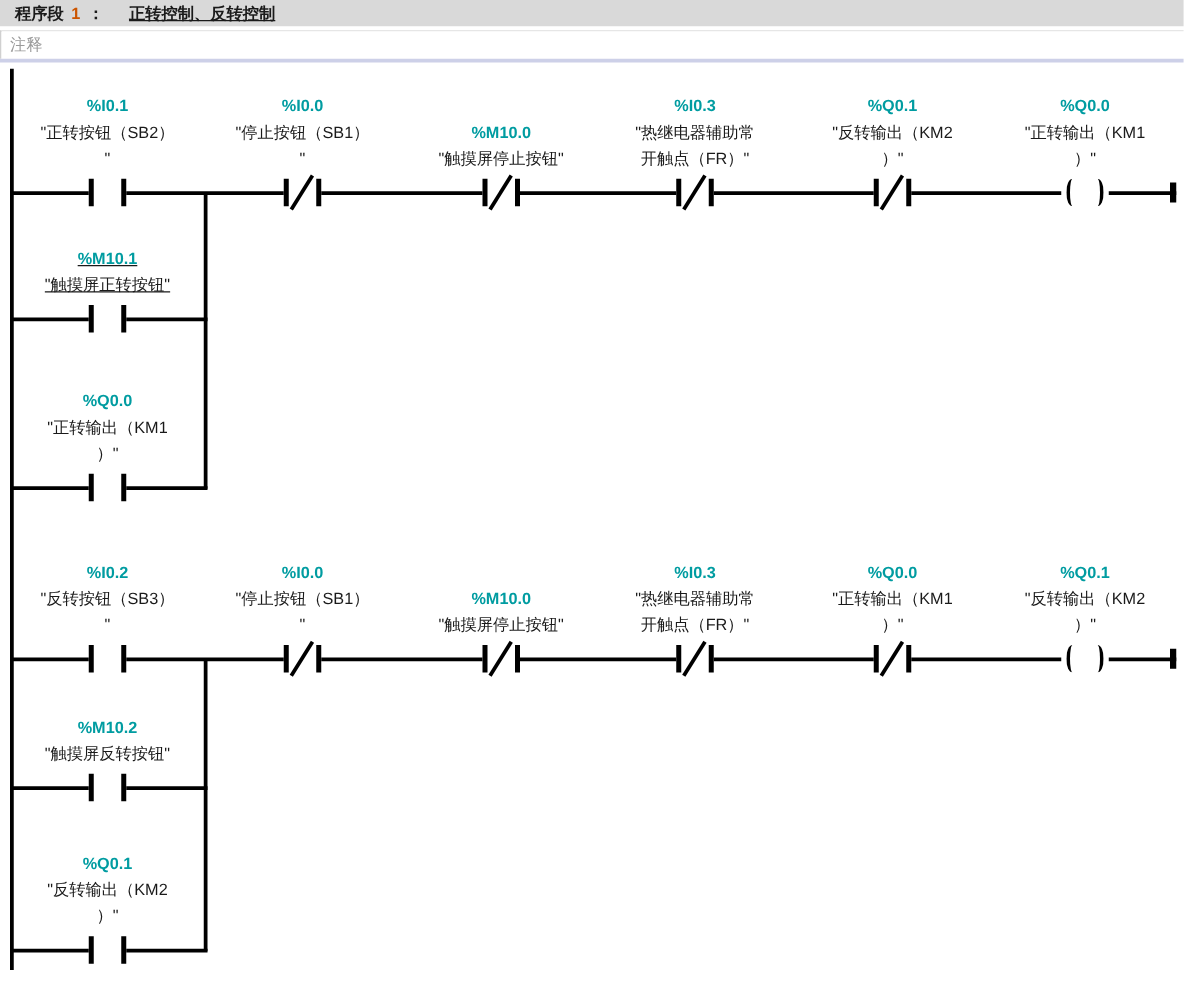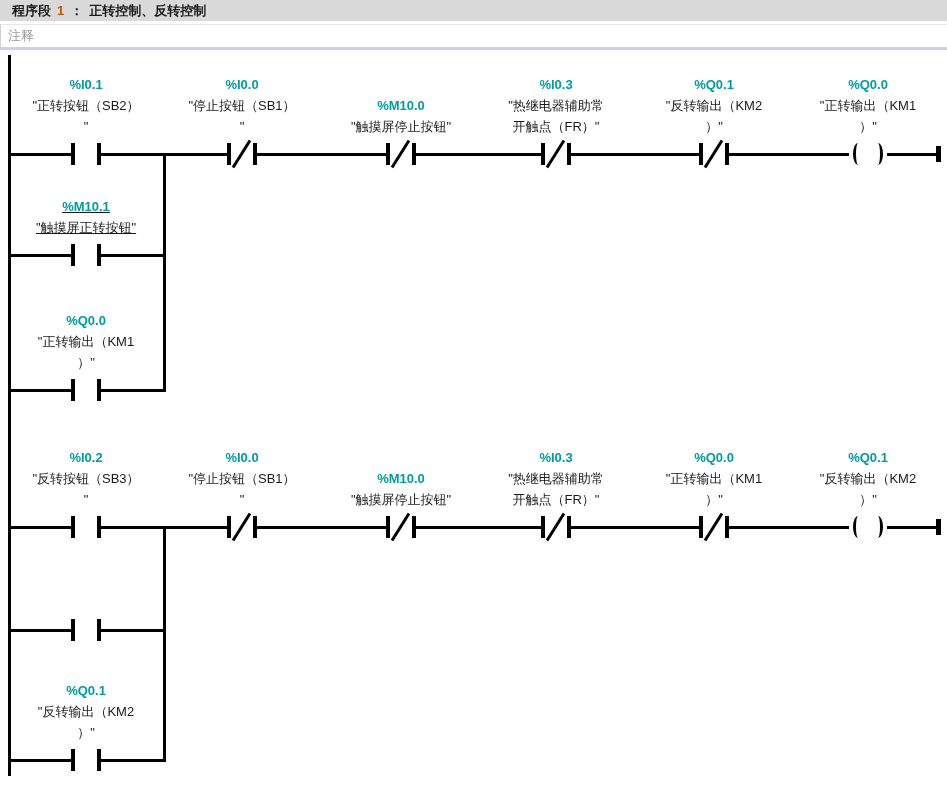--- a/index.html
+++ b/index.html
@@ -8,21 +8,21 @@
     font-family:"Liberation Sans","DejaVu Sans",sans-serif;
   }
   
   .net-header{
     position:absolute;left:0;top:0;width:947px;height:21px;
     background:var(--header-bg,#d9d9d9);
     display:flex;align-items:center;gap:6px;padding-left:12px;box-sizing:border-box;
     font-size:13px;font-weight:bold;color:#1a1a1a;
   }
   .net-header .num{color:var(--number,#cc5500);}
-  .net-header .net-title{}
+  .net-header .net-title{margin-left:14px;text-decoration:underline;}
   .comment-row{
     position:absolute;left:0;top:24px;width:947px;height:23px;
     border-top:1px solid #e6e6e6;box-sizing:border-box;
     border-left:1px solid #d0d0d0;
     display:flex;align-items:center;padding-left:7px;
     font-size:13px;color:var(--comment,#9a9a9a);
     background:#ffffff;
   }
   .separator{
     position:absolute;left:0;top:47px;width:947px;height:3px;
@@ -185,20 +185,24 @@
     <div class="label" style="left: 786px; top: 447px;">
       <span class="addr">%Q0.1</span>
       <span class="tagline">"反转输出（KM2</span>
       <span class="tagline">）"</span>
     </div>
     <div class="wire" style="left: 8px; top: 629px; width: 158px; height: 3px;"></div>
     <div class="device" style="left: 71px; top: 617px; width: 30px; height: 26px;">
       <div class="bar" style="left: 0px;"></div>
       <div class="bar" style="right: 0px;"></div>
     </div>
+    <div class="label" style="left: 4px; top: 571px;">
+      <span class="addr">%M10.2</span>
+      <span class="tagline">"触摸屏反转按钮"</span>
+    </div>
     <div class="wire" style="left: 8px; top: 759px; width: 158px; height: 3px;"></div>
     <div class="device" style="left: 71px; top: 747px; width: 30px; height: 26px;">
       <div class="bar" style="left: 0px;"></div>
       <div class="bar" style="right: 0px;"></div>
     </div>
     <div class="label" style="left: 4px; top: 680px;">
       <span class="addr">%Q0.1</span>
       <span class="tagline">"反转输出（KM2</span>
       <span class="tagline">）"</span>
     </div>

